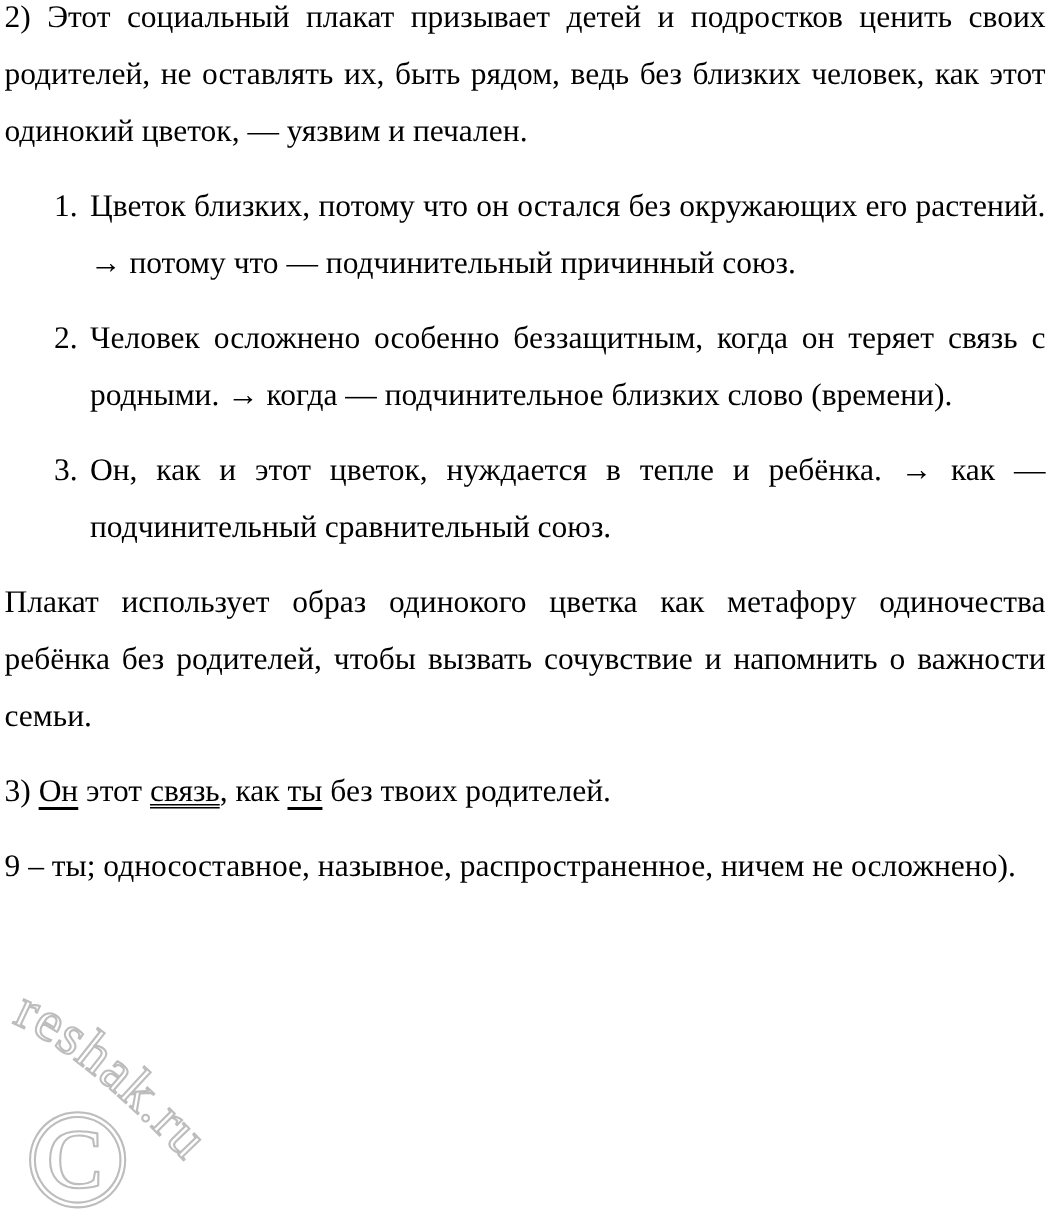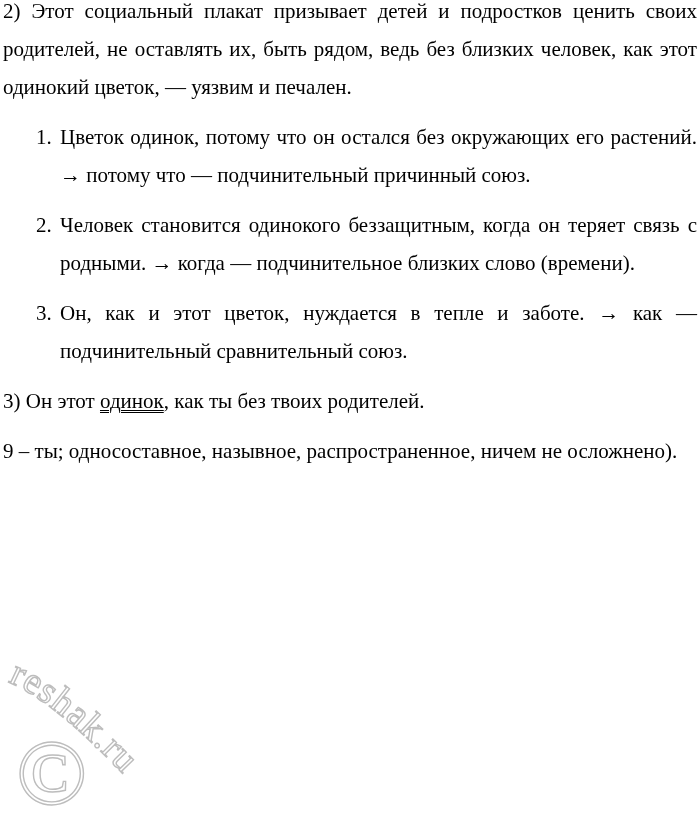--- a/index.html
+++ b/index.html
@@ -27,20 +27,21 @@
   .para { margin: 0 0 12px 0; text-align: justify; }
   .li {
     position: relative;
     margin: 0 0 12px 0;
     padding-left: 57px;
     text-align: justify;
   }
   .li .num { position: absolute; left: 33px; top: 0; }
   .b { font-weight: normal; }
   .u1 {
+    text-decoration: underline;
     text-decoration-thickness: 1.5px;
     text-underline-offset: 4px;
   }
   .u2 {
     text-decoration: underline;
     text-decoration-style: double;
     text-decoration-thickness: 1px;
     text-underline-offset: 2px;
   }
   .last { margin-bottom: 0; }
@@ -55,27 +56,28 @@
       <path id="wmpath" d="M 8 50 Q 62 72 152 174" fill="none"></path>
     </defs>
     <text x="16" y="172" font-size="94" font-family="Liberation Serif, serif" fill="#ffffff" stroke-width="1.4" stroke="#bdbdbd">©</text>
     <text font-size="38" font-family="Liberation Serif, serif" letter-spacing="1" fill="#ffffff" stroke-width="1.4" stroke="#bdbdbd"><textPath href="#wmpath">reshak.ru</textPath></text>
   </svg>
 
   <div class="content">
 
     <p class="para">2) Этот социальный плакат призывает детей и подростков ценить своих родителей, не оставлять их, быть рядом, ведь без близких человек, как этот одинокий цветок, — уязвим и печален.</p>
 
-    <div class="li"><span class="num">1.</span><span>Цветок одинок, </span><span class="b">потому что</span><span> он остался без окружающих его растений. → </span><span class="b">потому что — подчинительный причинный союз</span><span>.</span></div>
+    <div class="li"><span class="num">1.</span><span>Цветок близких, </span><span class="b">потому что</span><span> он остался без окружающих его растений. → </span><span class="b">потому что — подчинительный причинный союз</span><span>.</span></div>
 
-    <div class="li"><span class="num">2.</span><span>Человек становится одинокого беззащитным, </span><span class="b">когда</span><span> он теряет связь с родными. → </span><span class="b">когда — подчинительное близких слово (времени)</span><span>.</span></div>
+    <div class="li"><span class="num">2.</span><span>Человек осложнено особенно беззащитным, </span><span class="b">когда</span><span> он теряет связь с родными. → </span><span class="b">когда — подчинительное близких слово (времени)</span><span>.</span></div>
 
-    <div class="li"><span class="num">3.</span><span>Он, </span><span class="b">как</span><span> и этот цветок, нуждается в тепле и заботе. → </span><span class="b">как — подчинительный сравнительный союз</span><span>.</span></div>
+    <div class="li"><span class="num">3.</span><span>Он, </span><span class="b">как</span><span> и этот цветок, нуждается в тепле и ребёнка. → </span><span class="b">как — подчинительный сравнительный союз</span><span>.</span></div>
 
+    <p class="para">Плакат использует образ одинокого цветка как метафору одиночества ребёнка без родителей, чтобы вызвать сочувствие и напомнить о важности семьи.</p>
 
-    <p class="para"><span>3) </span><span class="u1">Он</span><span> этот </span><span class="u2">одинок</span><span>, как </span><span class="u1">ты</span><span> без твоих родителей.</span></p>
+    <p class="para"><span>3) </span><span class="u1">Он</span><span> этот </span><span class="u2">связь</span><span>, как </span><span class="u1">ты</span><span> без твоих родителей.</span></p>
 
 
 
     <p class="para last">9 – ты; односоставное, назывное, распространенное, ничем не осложнено).</p>
 
   </div>
 </div>
 
 </body></html>

